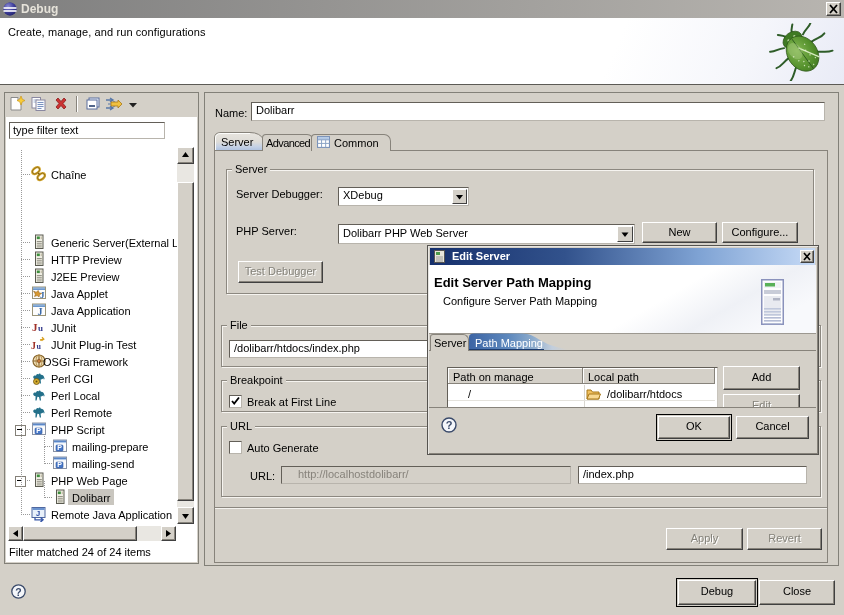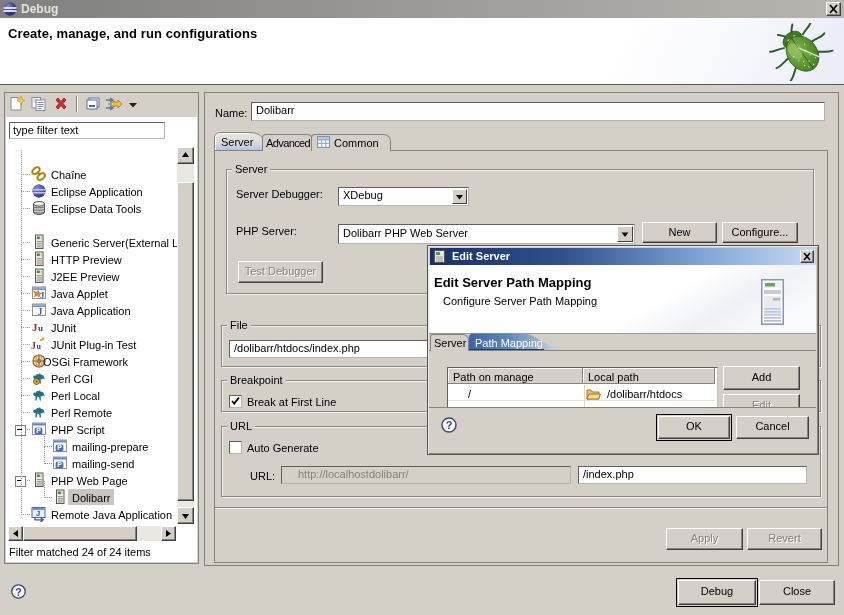--- a/index.html
+++ b/index.html
@@ -33,21 +33,21 @@
 </svg>
 <div class="a" style="left:21px;top:2px;font-size:12px;font-weight:bold;color:#e6e3da">Debug</div>
 <div class="a" style="left:826px;top:2px;width:13px;height:12px;background:#d4d0c8;border:1px solid;border-color:#fff #404040 #404040 #fff;box-shadow:inset -1px -1px 0 #87837b">
   <svg width="13" height="12" viewBox="0 0 13 12">
       <path d="M3 2 L10 10 M10 2 L3 10" stroke="#000" stroke-width="1.8"></path>
     </svg>
 </div>
 
 <div class="a" style="left:0;top:18px;width:844px;height:66px;background:linear-gradient(113deg,#ffffff 72%,#f5f6fb 88%,#e9ebf6 100%)"></div>
 <div class="a" style="left:0;top:84px;width:844px;height:1px;background:#5c5a55"></div>
-<div class="a" style="left:8px;top:26px;font-size:13px;font-weight:bold;letter-spacing:0.1px">Create, manage, and run configurations</div>
+<div class="a" style="left:8px;top:26px;font-size:11px;font-weight:normal;letter-spacing:0.1px">Create, manage, and run configurations</div>
 
 <svg class="a" style="left:767px;top:23px" width="70" height="58" viewBox="0 0 78 64">
  <g transform="rotate(-36 39 33)">
   <g stroke="#2e5c28" stroke-width="2.2" fill="none" stroke-linecap="round">
    <path d="M26 17 C19 13 16 15 11 11"></path>
    <path d="M24 29 C15 29 12 32 6 30"></path>
    <path d="M26 41 C19 45 17 49 10 51"></path>
    <path d="M52 17 C59 13 62 15 67 11"></path>
    <path d="M54 29 C63 29 66 32 72 30"></path>
    <path d="M52 41 C59 45 61 49 68 51"></path>
@@ -142,37 +142,20 @@
           <ellipse cx="5" cy="4.6" rx="4.2" ry="2.7" transform="rotate(-38 5 4.6)"></ellipse>
           <ellipse cx="10.2" cy="10.6" rx="4.2" ry="2.7" transform="rotate(-38 10.2 10.6)"></ellipse>
         </g>
         <g fill="none" stroke="#7a5a10" stroke-width="0.6">
           <ellipse cx="5" cy="4.6" rx="4.2" ry="2.7" transform="rotate(-38 5 4.6)"></ellipse>
           <ellipse cx="10.2" cy="10.6" rx="4.2" ry="2.7" transform="rotate(-38 10.2 10.6)"></ellipse>
           <path d="M7.2 7 l1.4 1.6" stroke-width="1.2"></path>
         </g>
       </svg>
       <span class="lbl" style="left:45px">Chaîne</span>
-    </div><div class="trow" style="top:34px">
-      <div style="position:absolute;left:15px;top:8px;width:9px;height:1px;border-top:1px dotted #9a9a9a"></div>
-      <svg style="left:25px" width="16" height="16" viewBox="0 0 16 16">
-        <circle cx="8" cy="8" r="6.5" fill="#4848a0"></circle>
-        <circle cx="8" cy="8" r="6.5" fill="url(#egg)"></circle>
-        <rect x="1.5" y="6" width="13" height="1.5" fill="#c0c8f0"></rect>
-        <rect x="1.5" y="9" width="13" height="1.5" fill="#c0c8f0"></rect>
-      </svg>
-      <span class="lbl" style="left:45px">Eclipse Application</span>
-    </div><div class="trow" style="top:51px">
-      <div style="position:absolute;left:15px;top:8px;width:9px;height:1px;border-top:1px dotted #9a9a9a"></div>
-      <svg style="left:25px" width="16" height="16" viewBox="0 0 16 16">
-        <path d="M2.5 3.8 L2.5 12 C2.5 13.4 5 14.5 8 14.5 C11 14.5 13.5 13.4 13.5 12 L13.5 3.8" fill="#c8c8c8" stroke="#55555a"></path>
-        <path d="M2.5 6.8 C3.5 8 12.5 8 13.5 6.8 M2.5 9.4 C3.5 10.6 12.5 10.6 13.5 9.4 M2.5 12 C3.5 13.2 12.5 13.2 13.5 12" fill="none" stroke="#55555a" stroke-width="0.8"></path>
-        <ellipse cx="8" cy="3.8" rx="5.5" ry="2.3" fill="#eeeeee" stroke="#55555a"></ellipse>
-      </svg>
-      <span class="lbl" style="left:45px">Eclipse Data Tools</span>
     </div><div class="trow" style="top:85px">
       <div style="position:absolute;left:15px;top:8px;width:9px;height:1px;border-top:1px dotted #9a9a9a"></div>
       <svg style="left:25px" width="16" height="16" viewBox="0 0 16 16">
         <rect x="4.5" y="1" width="7.5" height="13.5" fill="#f0efe4" stroke="#5a5a50"></rect>
         <rect x="5.8" y="2.5" width="3" height="2.6" fill="#3d8e3d"></rect>
         <rect x="9.6" y="2.5" width="1.6" height="2.6" fill="#c8c4b0"></rect>
         <path d="M5.8 7.5 h5 M5.8 9.3 h5 M5.8 11.1 h5 M5.8 12.9 h5" stroke="#8a887c" stroke-width="0.9"></path>
       </svg>
       <span class="lbl" style="left:45px">Generic Server(External La</span>
     </div><div class="trow" style="top:102px">

